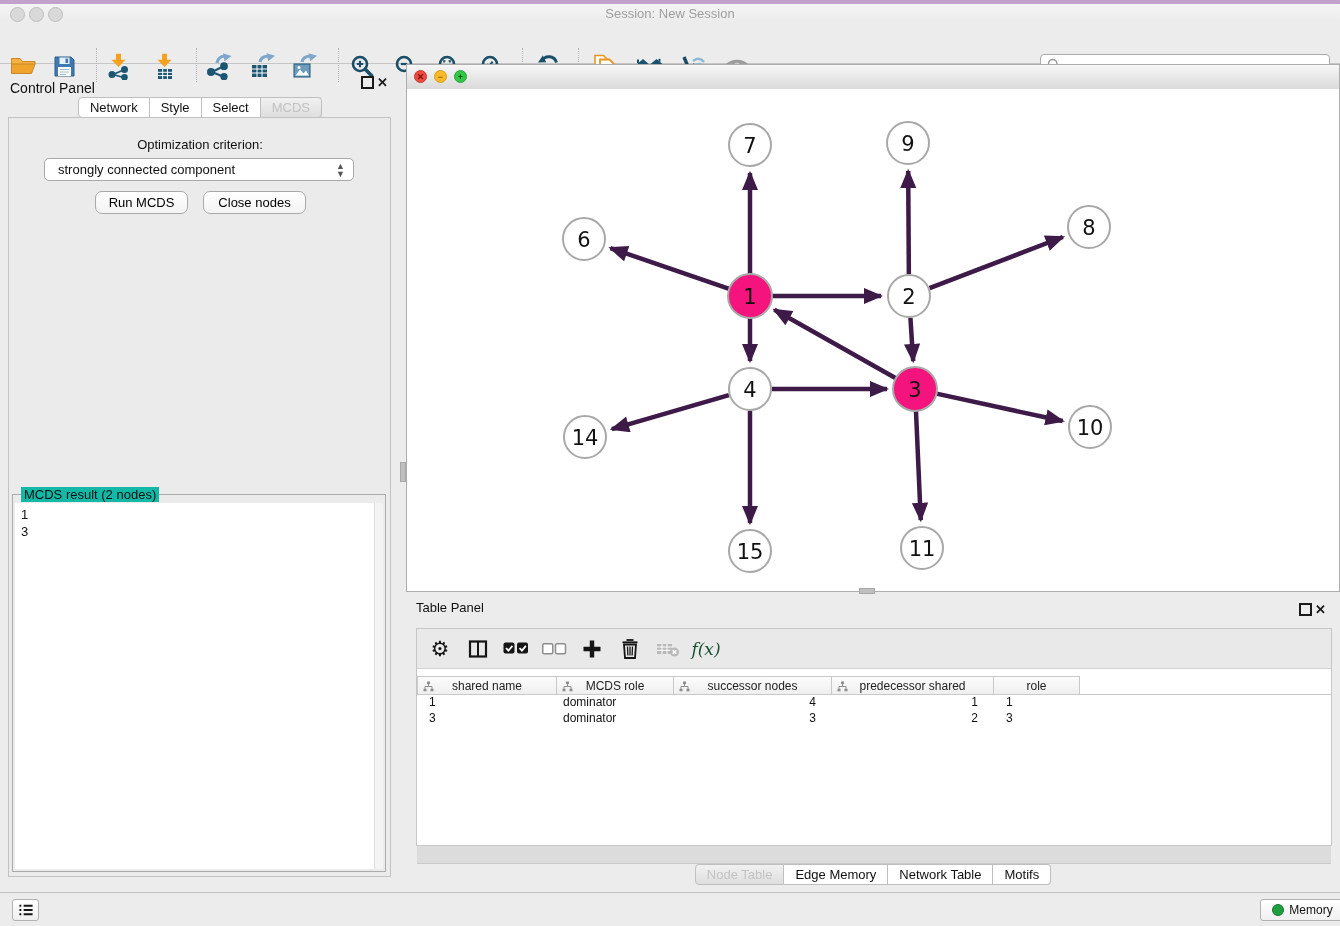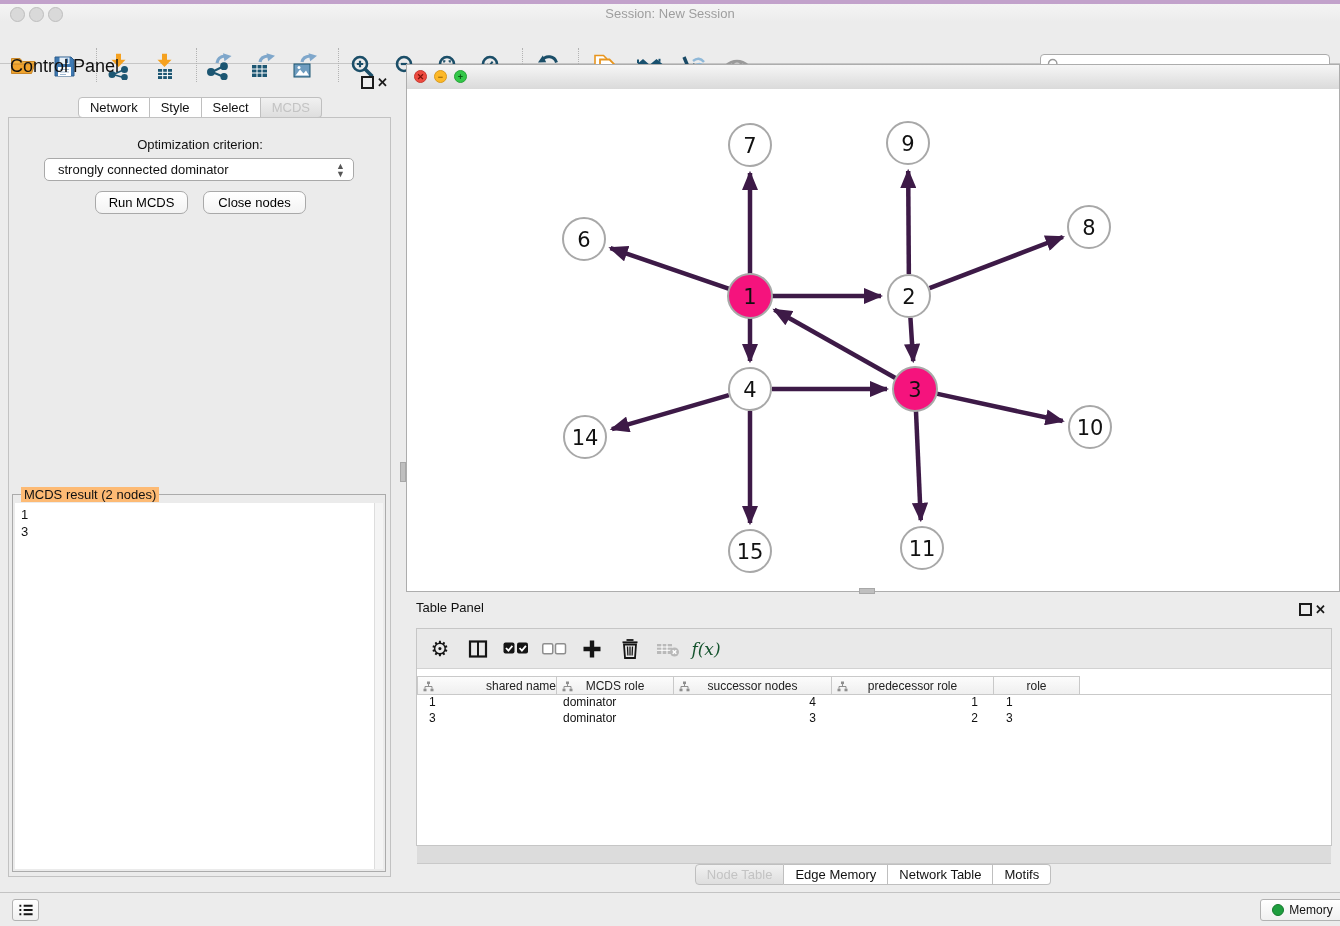--- a/index.html
+++ b/index.html
@@ -8,35 +8,35 @@
   
   #frame-top{left:0;top:0;width:1340px;height:4px;background:#C2A2CB}
   #titlebar{left:0;top:4px;width:1340px;height:18px;background:linear-gradient(#F4F4F4,#ECECEC)}
   .mac-dot{width:13px;height:13px;border-radius:50%;background:#D9D9D9;border:1px solid #BEBEBE;position:absolute;top:3px}
   #win-title{left:0;top:6px;width:1340px;text-align:center;font-size:13px;color:#9E9E9E}
   #toolbar{left:0;top:22px;width:1340px;height:42px;background:#ECECEC;border-bottom:1px solid #C6C6C6;box-sizing:border-box}
   .tb{position:absolute;top:27px;width:34px;height:34px;display:flex;align-items:center;justify-content:center}
   .tbsep{position:absolute;top:26px;height:34px;border-left:1px dotted #B3B3B3}
   #search-box{left:1040px;top:32px;width:290px;height:22px;background:#FFF;border:1px solid #ABABAB;border-radius:4px;display:flex;align-items:center;padding-left:6px;box-sizing:border-box}
   
-  #cp-title{left:10px;top:56px;font-size:18px}
+  #cp-title{left:10px;top:80px;font-size:14px}
   .panel-float{width:9px;height:9px;border:2px solid #1A1A1A;display:inline-block}
   .panel-close{font-size:13px;font-weight:bold;color:#1A1A1A;line-height:13px}
   #cp-tabs{left:0;top:97px;width:400px;display:flex;justify-content:center}
   .ui-tab{border:1px solid #BFBFBF;border-left:none;background:#FFF;color:#111;font-size:13px;padding:2px 11px;line-height:15px;white-space:nowrap}
   .ui-tab:first-child{border-left:1px solid #BFBFBF;border-radius:4px 0 0 4px}
   .ui-tab:last-child{border-radius:0 4px 4px 0}
   .ui-tab.active{background:linear-gradient(#F1F1F1,#DEDEDE);color:#C3C3C3}
   #cp-body{left:8px;top:117px;width:383px;height:760px;border:1px solid #C2C2C2;background:#EBEBEB;box-sizing:border-box}
   #opt-label{left:0;top:137px;width:400px;text-align:center;font-size:13px}
   #criterion-select{left:44px;top:158px;width:310px;height:23px;background:#FFF;border:1px solid #A9A9A9;border-radius:5px;font-size:13px;display:flex;align-items:center;padding-left:13px;box-sizing:border-box}
   .updown{position:absolute;right:8px;top:3px;display:flex;flex-direction:column;align-items:center;line-height:8px;font-size:9px;color:#555}
   .cp-btn{position:absolute;top:191px;height:23px;background:linear-gradient(#FFF,#F3F3F3);border:1px solid #A9A9A9;border-radius:7px;font-size:13px;display:flex;align-items:center;justify-content:center;box-sizing:border-box}
   #mcds-fieldset{left:12px;top:494px;width:374px;height:378px;border:1px solid #ABABAB;box-sizing:border-box}
-  #mcds-legend{position:absolute;left:8px;top:-8px;background:#fdba74;padding:0 3px;font-size:13px}
+  #mcds-legend{position:absolute;left:8px;top:-8px;background:#14b8a6;padding:0 3px;font-size:13px}
   #mcds-result-body{position:absolute;left:2px;top:8px;right:10px;bottom:2px;background:#FFF;padding:3px 0 0 6px;font-size:13px;line-height:17px}
   #mcds-scroll{position:absolute;right:2px;top:8px;width:8px;bottom:2px;background:#F4F4F4;border-left:1px solid #DDD}
   .res-item{height:17px}
   
   #net-window{left:406px;top:64px;width:934px;height:528px;background:#FFF;border:1px solid #ADADAD;box-sizing:border-box}
   #net-titlebar{position:absolute;left:0;top:0;right:0;height:24px;background:linear-gradient(#F6F6F6,#DADADA);border-bottom:1px solid #A6A6A6}
   .tl{position:absolute;top:5px;width:13px;height:13px;border-radius:50%;font-size:9px;font-weight:bold;text-align:center;line-height:13px;box-sizing:border-box}
   #net-title{position:absolute;left:0;top:4px;width:100%;text-align:center;font-size:13px;color:#1A1A1A}
   #net-canvas{position:absolute;left:0;top:24px;right:0;bottom:0;background:#FFF}
   
@@ -228,21 +228,21 @@
 <div class="abs" id="cp-tabs">
     <span class="ui-tab">Network</span>
     <span class="ui-tab">Style</span>
     <span class="ui-tab">Select</span>
     <span class="ui-tab active">MCDS</span>
   </div>
 <div class="abs" id="cp-body"></div>
 <div class="abs" id="opt-label">Optimization criterion:</div>
 
 <div class="abs" id="criterion-select">
-  <span>strongly connected dominator</span>
+  <span>strongly connected component</span>
   <span class="updown">
       <span>▲</span>
       <span>▼</span>
     </span>
 </div>
 
 <button class="cp-btn" style="left:95px;width:93px">Run MCDS</button>
 <button class="cp-btn" style="left:203px;width:103px">Close nodes</button>
 
 <div class="abs" id="mcds-fieldset">
@@ -384,21 +384,21 @@
         <path d="M1 6 h15 M1 9.3 h15 M6 3 v10 M11 3 v10" stroke="#FFF"></path>
         <circle cx="18.5" cy="11" r="4.5" fill="#B9B9B9"></circle>
         <path d="M16.7 9.2 l3.6 3.6 M20.3 9.2 l-3.6 3.6" stroke="#FFF" stroke-width="1.5"></path>
       </svg>
     </div>
     <div class="tt">
       <span class="fx">f(x)</span>
     </div>
   </div>
   <div id="tbl-head">
-      <div class="th" style="width: 140px; justify-content: flex-end;">
+      <div class="th" style="width: 140px;">
         <svg class="tree-ic" width="11" height="11" viewBox="0 0 11 11">
           <rect x="4" y="0.5" width="3" height="2.6" fill="#8E8E8E"></rect>
           <rect x="0.5" y="7.7" width="3" height="2.6" fill="#8E8E8E"></rect>
           <rect x="7.5" y="7.7" width="3" height="2.6" fill="#8E8E8E"></rect>
           <path d="M5.5 3.1 v2.4 M2 7.7 V5.5 h7 V7.7" stroke="#8E8E8E" fill="none"></path>
         </svg>
         <span class="th-label">shared name</span>
       </div>
       <div class="th" style="width: 117px;">
         <svg class="tree-ic" width="11" height="11" viewBox="0 0 11 11">
@@ -418,21 +418,21 @@
         </svg>
         <span class="th-label">successor nodes</span>
       </div>
       <div class="th" style="width: 162px;">
         <svg class="tree-ic" width="11" height="11" viewBox="0 0 11 11">
           <rect x="4" y="0.5" width="3" height="2.6" fill="#8E8E8E"></rect>
           <rect x="0.5" y="7.7" width="3" height="2.6" fill="#8E8E8E"></rect>
           <rect x="7.5" y="7.7" width="3" height="2.6" fill="#8E8E8E"></rect>
           <path d="M5.5 3.1 v2.4 M2 7.7 V5.5 h7 V7.7" stroke="#8E8E8E" fill="none"></path>
         </svg>
-        <span class="th-label">predecessor role</span>
+        <span class="th-label">predecessor shared</span>
       </div>
       <div class="th" style="width: 86px;">
         <span class="th-label">role</span>
       </div>
       <div class="th filler" style="flex: 1 1 0%;"></div>
     </div>
   <div id="tbl-body">
       <div class="trow">
         <div class="td" style="width: 140px; text-align: left; padding-left: 12px;">1</div>
         <div class="td" style="width: 117px; text-align: left; padding-left: 6px;">dominator</div>

